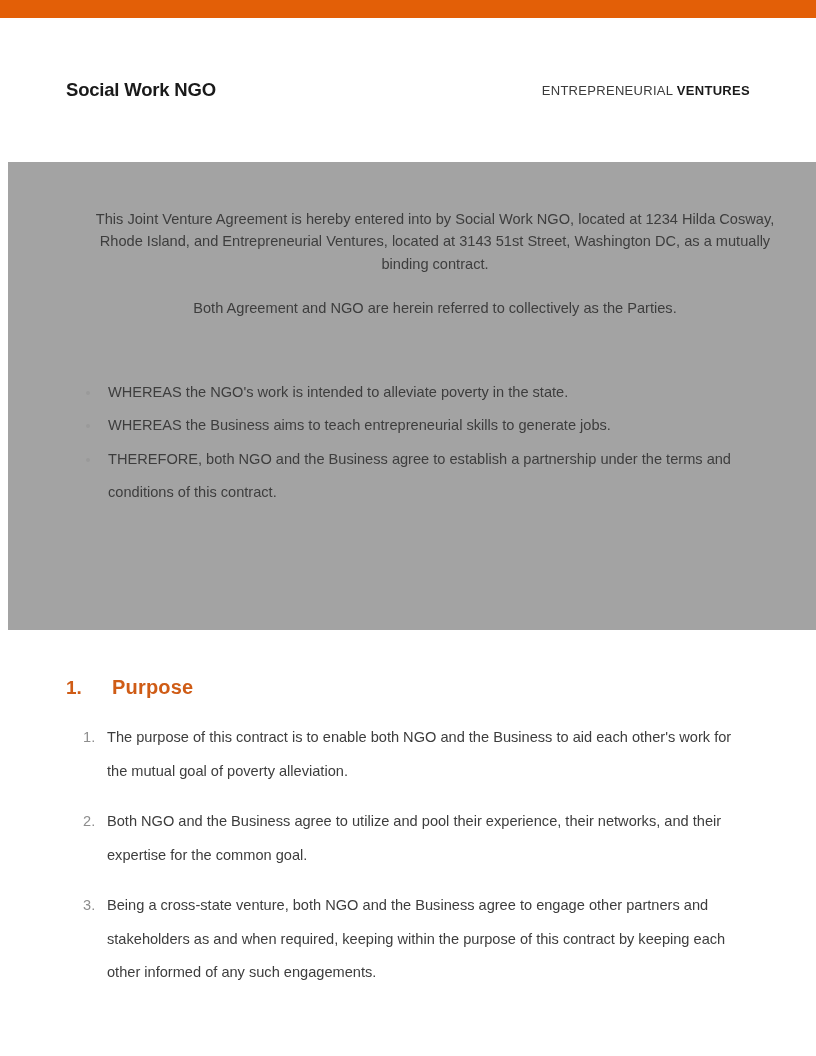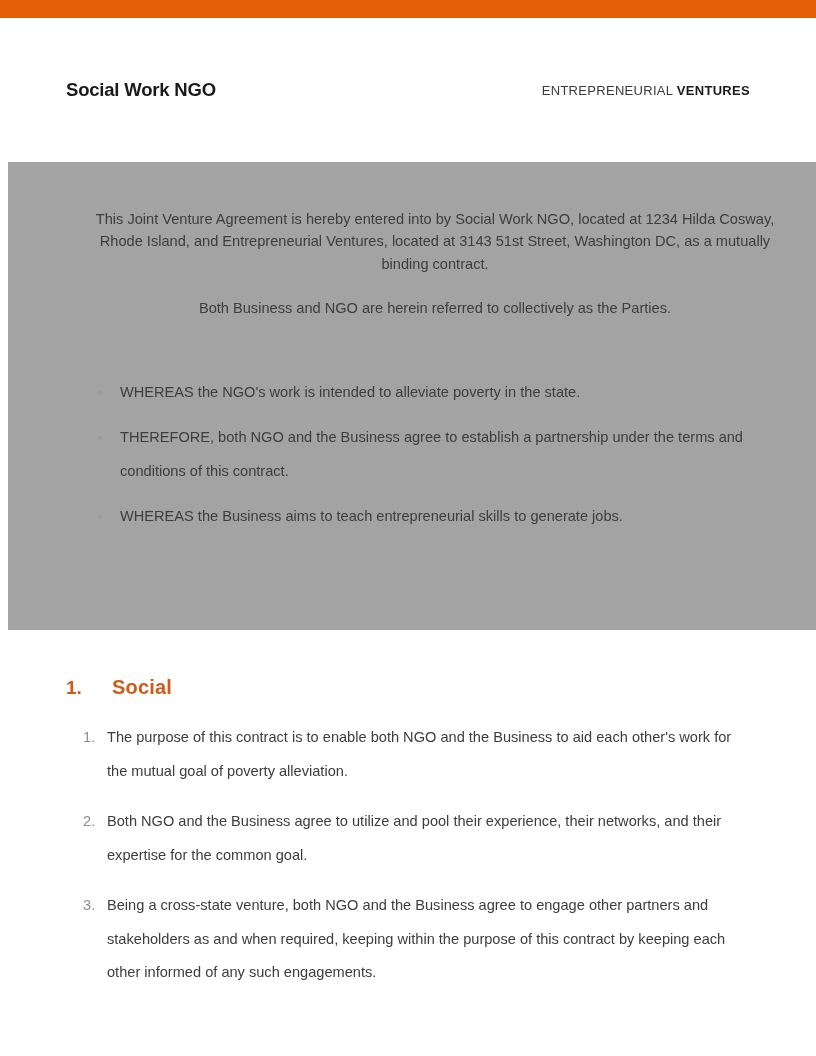--- a/index.html
+++ b/index.html
@@ -94,21 +94,21 @@
     list-style: none;
     margin: 56px 0 0 0;
     padding: 0 0 0 8px;
   }
   .whereas-list li {
     position: relative;
     font-size: 14.6px;
     line-height: 33.5px;
     color: #3d3d3d;
     padding-left: 26px;
-    margin: 12px;
+    margin: 0;
   }
   .whereas-list li::before {
     content: "";
     position: absolute;
     left: 4px;
     top: 15px;
     width: 4px;
     height: 4px;
     border-radius: 50%;
     background: #9a9a9a;
@@ -179,33 +179,33 @@
 
   <div class="header">
     <div class="brand-left">Social Work NGO</div>
     <div class="brand-right">
       <span class="thin">ENTREPRENEURIAL </span><span class="bold">VENTURES</span>
     </div>
   </div>
 
   <div class="recital-block">
     <p class="recital-para">This Joint Venture Agreement is hereby entered into by Social Work NGO, located at 1234 Hilda Cosway, Rhode Island, and Entrepreneurial Ventures, located at 3143 51st Street, Washington DC, as a mutually binding contract.</p>
-    <p class="recital-para last">Both Business and NGO are herein referred to collectively as the Parties.</p>
+    <p class="recital-para last">Both Agreement and NGO are herein referred to collectively as the Parties.</p>
 
     <ul class="whereas-list">
       <li>WHEREAS the NGO's work is intended to alleviate poverty in the state.</li>
+      <li>WHEREAS the Business aims to teach entrepreneurial skills to generate jobs.</li>
       <li>THEREFORE, both NGO and the Business agree to establish a partnership under the terms and conditions of this contract.</li>
-      <li>WHEREAS the Business aims to teach entrepreneurial skills to generate jobs.</li>
     </ul>
   </div>
 
   <div class="section">
     <div class="section-heading">
       <span class="num">1.</span>
-      <span class="title">Social</span>
+      <span class="title">Purpose</span>
     </div>
     <ol class="clause-list">
       <li>The purpose of this contract is to enable both NGO and the Business to aid each other's work for the mutual goal of poverty alleviation.</li>
       <li>Both NGO and the Business agree to utilize and pool their experience, their networks, and their expertise for the common goal.</li>
       <li>Being a cross-state venture, both NGO and the Business agree to engage other partners and stakeholders as and when required, keeping within the purpose of this contract by keeping each other informed of any such engagements.</li>
     </ol>
   </div>
 
 </div>
 

